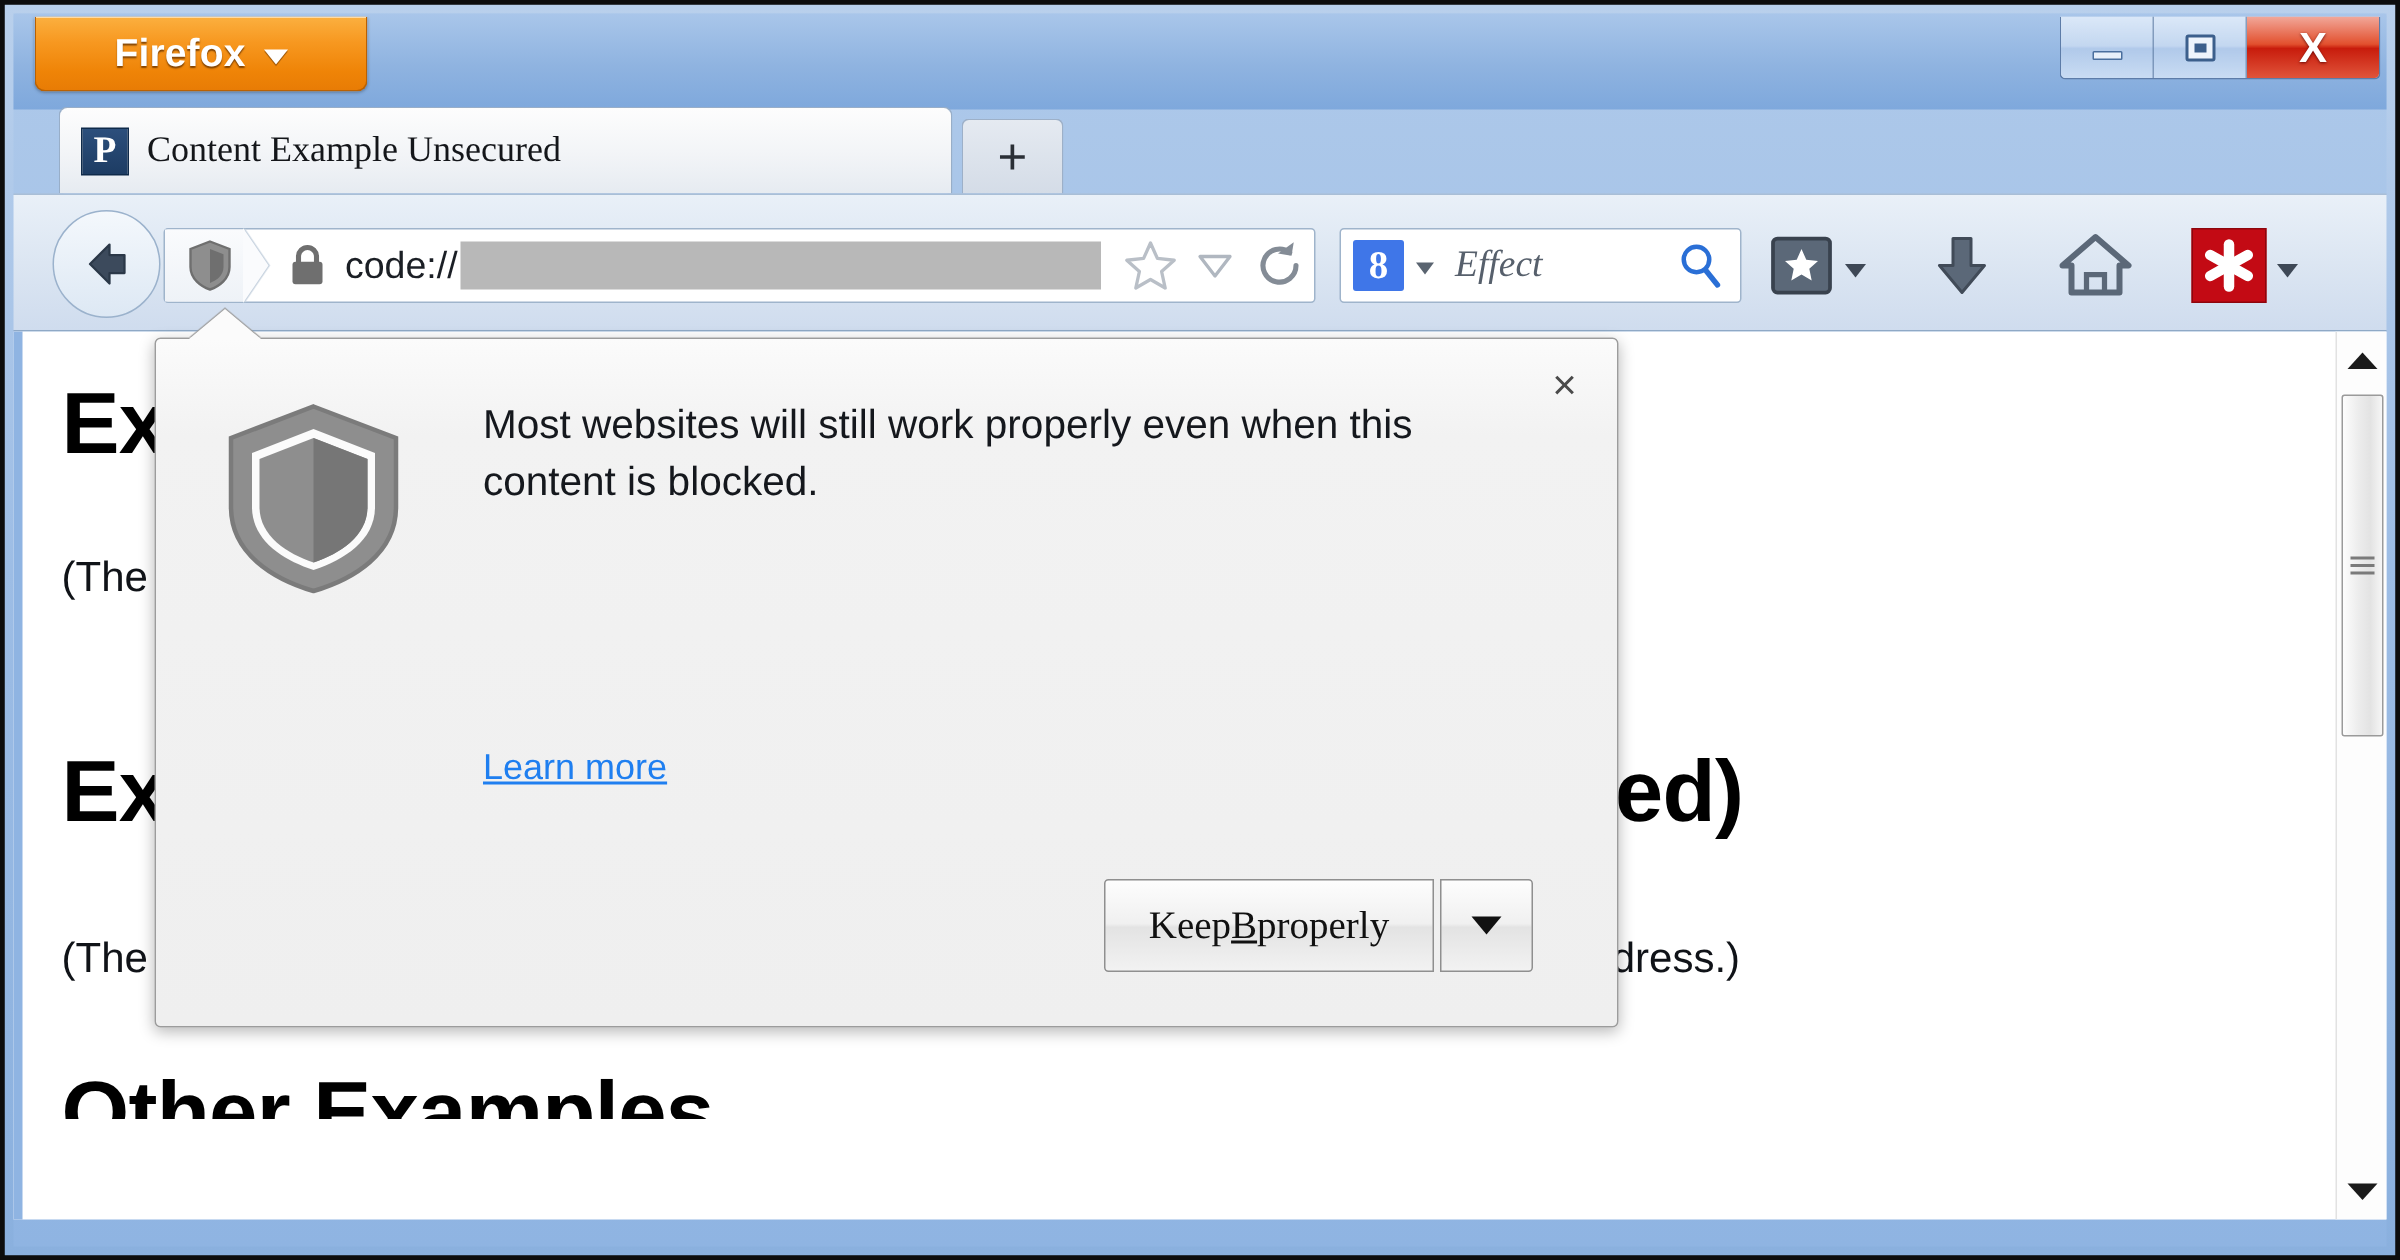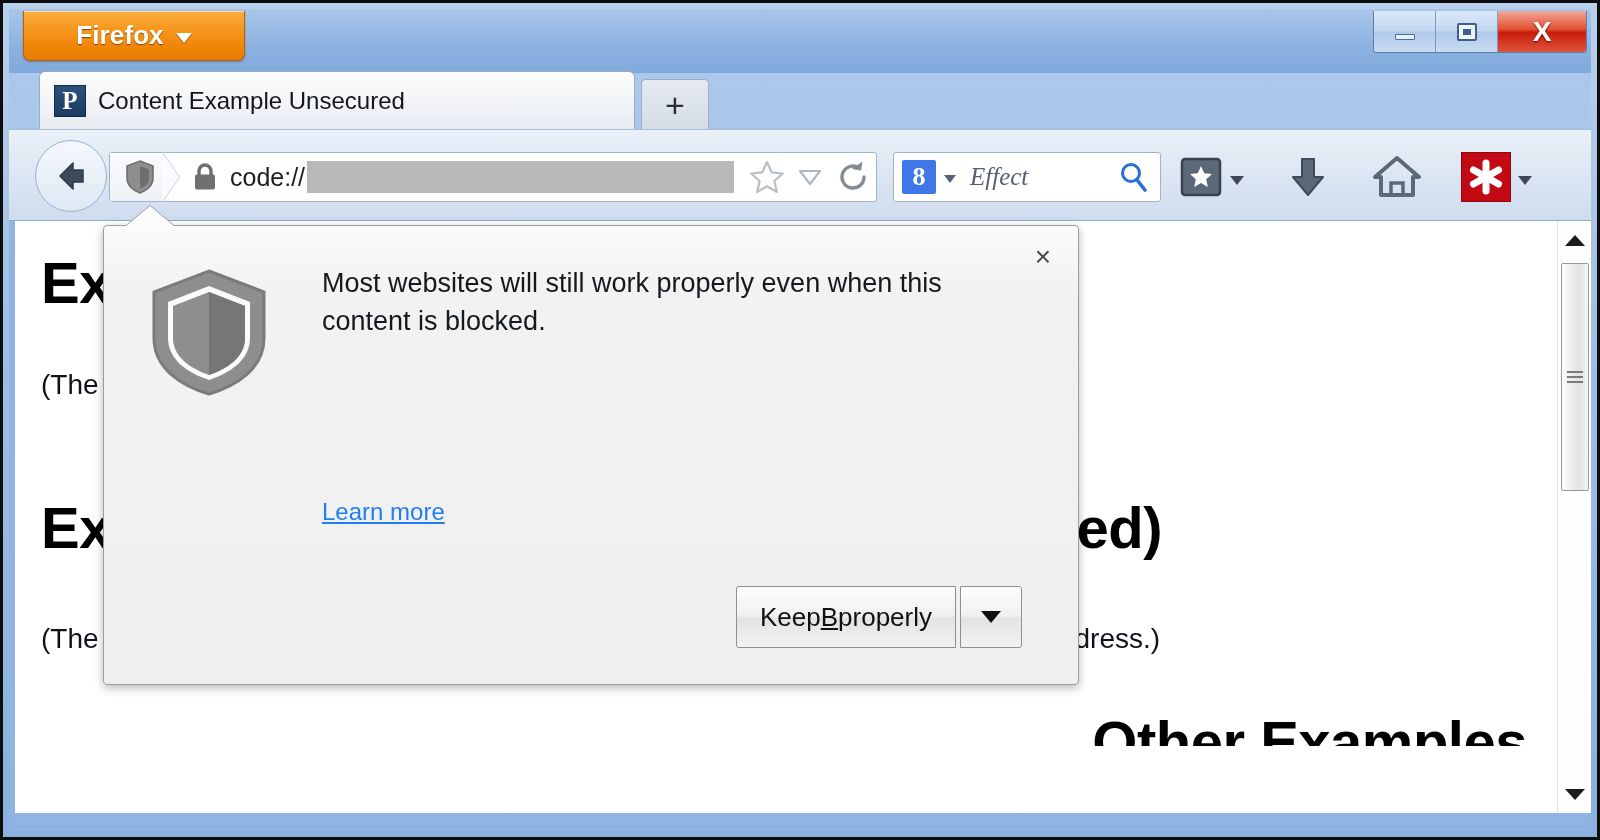--- a/index.html
+++ b/index.html
@@ -117,21 +117,21 @@
     background: linear-gradient(180deg,#2c4f7c 0%, #1d3c63 100%);
     border: 1px solid #0f2a4a;
     color: #fff; font-family: "Liberation Serif", serif;
     font-size: 25px; font-weight: bold;
     display: flex; align-items: center; justify-content: center;
     line-height: 1;
   }
   #tab-title {
     margin-left: 12px;
     font-size: 24px; color: #14161a;
-    white-space: nowrap; overflow: hidden;
+    white-space: nowrap; overflow: hidden; font-family: Liberation Serif, serif;
   }
   #new-tab-button {
     position: absolute; left: 632px; top: 14px;
     width: 68px; height: 50px;
     background: linear-gradient(180deg,#e5eaf1 0%, #d4dce7 100%);
     border: 1px solid #9db0c8; border-bottom: none;
     border-radius: 5px 5px 0 0;
     display: flex; align-items: center; justify-content: center;
     font-size: 34px; color: #2a2f36; line-height: 1;
     cursor: default;
@@ -248,21 +248,21 @@
     white-space: nowrap;
   }
   .page-p {
     font-size: 28px; color: #101318; line-height: 1.25;
     white-space: nowrap;
   }
   #h2-one { margin-top: 10px; }
   #p-one { margin-top: 54px; }
   #h2-two { margin-top: 96px; white-space: normal; max-width: 1180px; }
   #p-two { margin-top: 62px; }
-  #h2-three { margin-top: 56px; overflow: hidden; height: 34px; text-align: right; }
+  #h2-three { margin-top: 56px; overflow: hidden; height: 34px; }
 
   
   #scrollbar {
     position: absolute; right: 0; top: 0; bottom: 0; width: 34px;
     background: #fdfdfd; border-left: 1px solid #e2e2e2;
   }
   .sb-arrow {
     position: absolute; left: 0; width: 34px; height: 34px;
     display: flex; align-items: center; justify-content: center;
     cursor: default;
@@ -341,20 +341,21 @@
     display: flex; align-items: stretch; height: 62px;
   }
   #keep-blocking-button {
     width: 220px;
     background: linear-gradient(180deg,#fdfdfd 0%, #f0f0f0 48%, #e3e3e3 52%, #f2f2f2 100%);
     border: 1px solid #8f8f8f;
     border-radius: 3px 0 0 3px;
     display: flex; align-items: center; justify-content: center;
     font-size: 26px; color: #111;
     cursor: default;
+    font-family: Liberation Serif, serif;
   }
   #keep-blocking-button u { text-decoration: underline; }
   #keep-blocking-dropdown {
     width: 62px; margin-left: 4px;
     background: linear-gradient(180deg,#fdfdfd 0%, #f0f0f0 48%, #e3e3e3 52%, #f2f2f2 100%);
     border: 1px solid #8f8f8f;
     border-radius: 0 3px 3px 0;
     display: flex; align-items: center; justify-content: center;
     cursor: default;
   }

